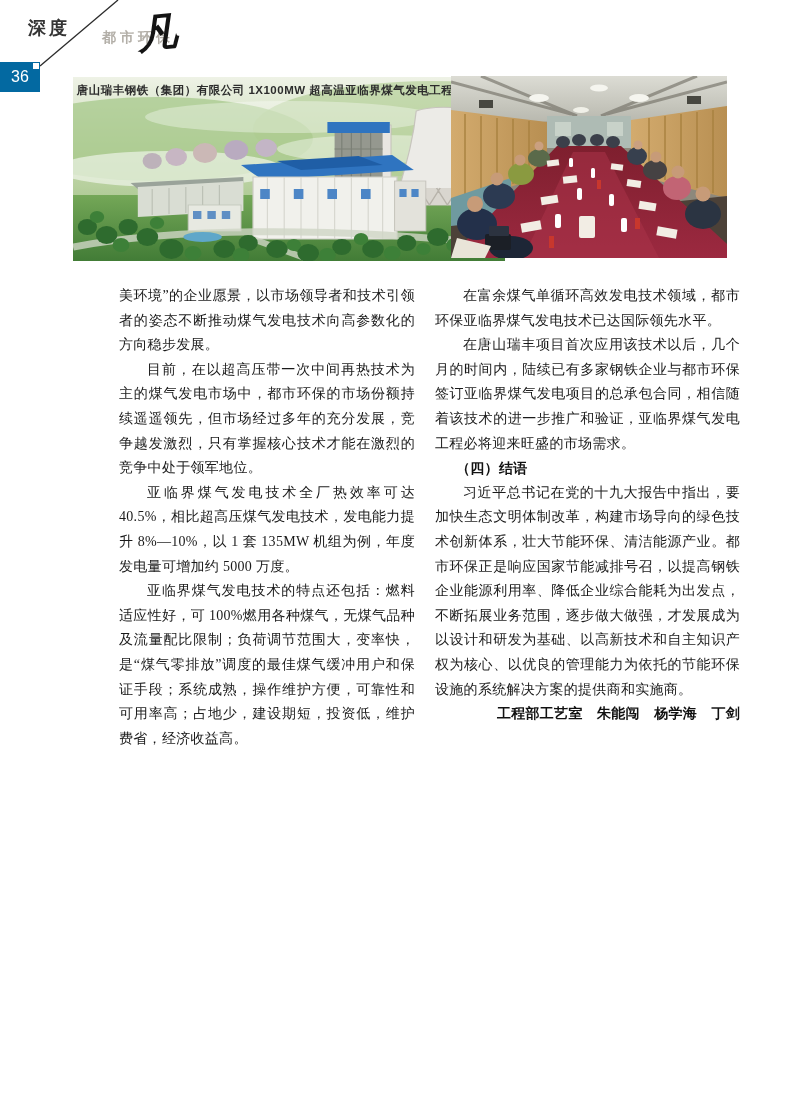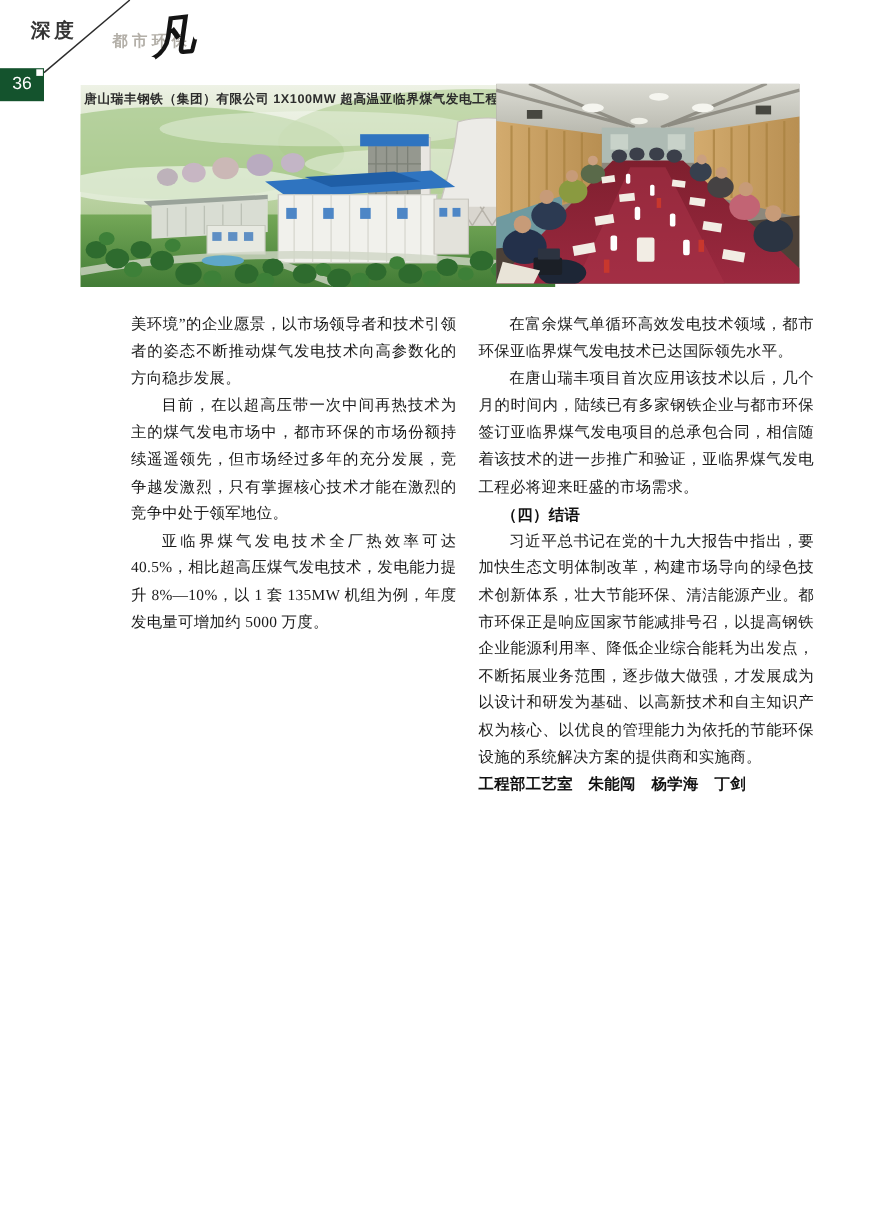--- a/index.html
+++ b/index.html
@@ -17,21 +17,21 @@
     position:absolute;left:102px;top:29px;font-size:14px;color:#b3afa8;
     font-family:"Liberation Sans","DejaVu Sans",sans-serif;font-weight:700;letter-spacing:4px;
   }
   .logo-mark{
     position:absolute;left:137px;top:6px;font-size:40px;color:#141414;
     font-family:"Liberation Serif","DejaVu Serif",serif;font-style:italic;font-weight:700;
     transform:rotate(-6deg);
   }
   .header-line{position:absolute;left:0;top:0;width:220px;height:100px;pointer-events:none;}
   .page-badge{
-    position:absolute;left:0;top:62px;width:40px;height:30px;background:#14532d;
+    position:absolute;left:0;top:62px;width:40px;height:30px;background:#0369a1;
     color:#ffffff;font-size:16px;font-family:"Liberation Sans","DejaVu Sans",sans-serif;
     display:flex;align-items:center;justify-content:center;
   }
   .badge-notch{position:absolute;right:1px;top:1px;width:6px;height:6px;background:#ffffff;}
   
   .photo-left{position:absolute;left:73px;top:77px;width:432px;height:184px;overflow:hidden;}
   .photo-right{position:absolute;left:451px;top:76px;width:276px;height:182px;overflow:hidden;}
   .photo-left svg,.photo-right svg{display:block;width:100%;height:100%;}
   .photo-caption{
     position:absolute;left:0;right:0;top:6px;text-align:center;
@@ -47,21 +47,21 @@
     color:#1a1a1a;letter-spacing:0.3px;
   }
   .col p.para{text-indent:2em;}
   .col p.no-indent{text-indent:0;}
   .col p.heading{
     font-family:"Liberation Sans","DejaVu Sans",sans-serif;font-weight:700;
     text-indent:1.5em;color:#111;
   }
   .col p.byline{
     font-family:Liberation Serif, serif;font-weight:700;
-    text-indent:0;color:#111;
+    text-align:right;text-indent:0;color:#111;
   }
 </style>
 </head>
 <body>
 
 <div class="page">
 
   <div class="section-label">深度</div>
   <svg class="header-line" viewBox="0 0 220 100">
     <line x1="118" y1="0" x2="40" y2="66" stroke="#2b2b2b" stroke-width="1.3"></line>
@@ -267,20 +267,21 @@
       <rect x="34" y="158" width="26" height="16" rx="2" fill="#1b1f26"></rect>
       <rect x="38" y="150" width="20" height="10" rx="1" fill="#2c3340"></rect>
       <polygon points="6,162 40,170 34,182 0,182" fill="#e9e4d8"></polygon>
     </svg>
   </div>
 
   <div class="col col-left">
       <p class="para no-indent">美环境”的企业愿景，以市场领导者和技术引领者的姿态不断推动煤气发电技术向高参数化的方向稳步发展。</p>
       <p class="para">目前，在以超高压带一次中间再热技术为主的煤气发电市场中，都市环保的市场份额持续遥遥领先，但市场经过多年的充分发展，竞争越发激烈，只有掌握核心技术才能在激烈的竞争中处于领军地位。</p>
       <p class="para">亚临界煤气发电技术全厂热效率可达 40.5%，相比超高压煤气发电技术，发电能力提升 8%—10%，以 1 套 135MW 机组为例，年度发电量可增加约 5000 万度。</p>
+      <p class="para">亚临界煤气发电技术的特点还包括：燃料适应性好，可 100%燃用各种煤气，无煤气品种及流量配比限制；负荷调节范围大，变率快，是“煤气零排放”调度的最佳煤气缓冲用户和保证手段；系统成熟，操作维护方便，可靠性和可用率高；占地少，建设期短，投资低，维护费省，经济收益高。</p>
     </div>
   <div class="col col-right">
       <p class="para">在富余煤气单循环高效发电技术领域，都市环保亚临界煤气发电技术已达国际领先水平。</p>
       <p class="para">在唐山瑞丰项目首次应用该技术以后，几个月的时间内，陆续已有多家钢铁企业与都市环保签订亚临界煤气发电项目的总承包合同，相信随着该技术的进一步推广和验证，亚临界煤气发电工程必将迎来旺盛的市场需求。</p>
       <p class="heading">（四）结语</p>
       <p class="para">习近平总书记在党的十九大报告中指出，要加快生态文明体制改革，构建市场导向的绿色技术创新体系，壮大节能环保、清洁能源产业。都市环保正是响应国家节能减排号召，以提高钢铁企业能源利用率、降低企业综合能耗为出发点，不断拓展业务范围，逐步做大做强，才发展成为以设计和研发为基础、以高新技术和自主知识产权为核心、以优良的管理能力为依托的节能环保设施的系统解决方案的提供商和实施商。</p>
       <p class="byline">工程部工艺室　朱能闯　杨学海　丁剑</p>
     </div>
 
 </div>

